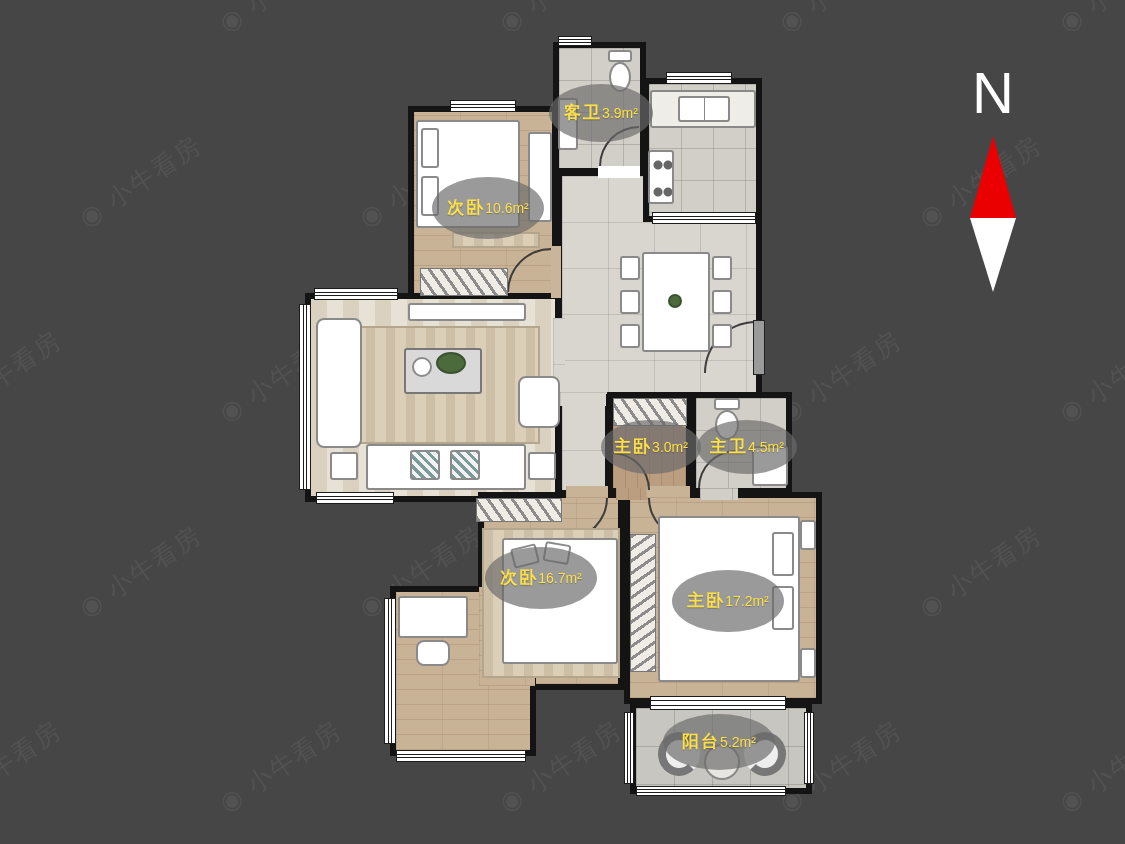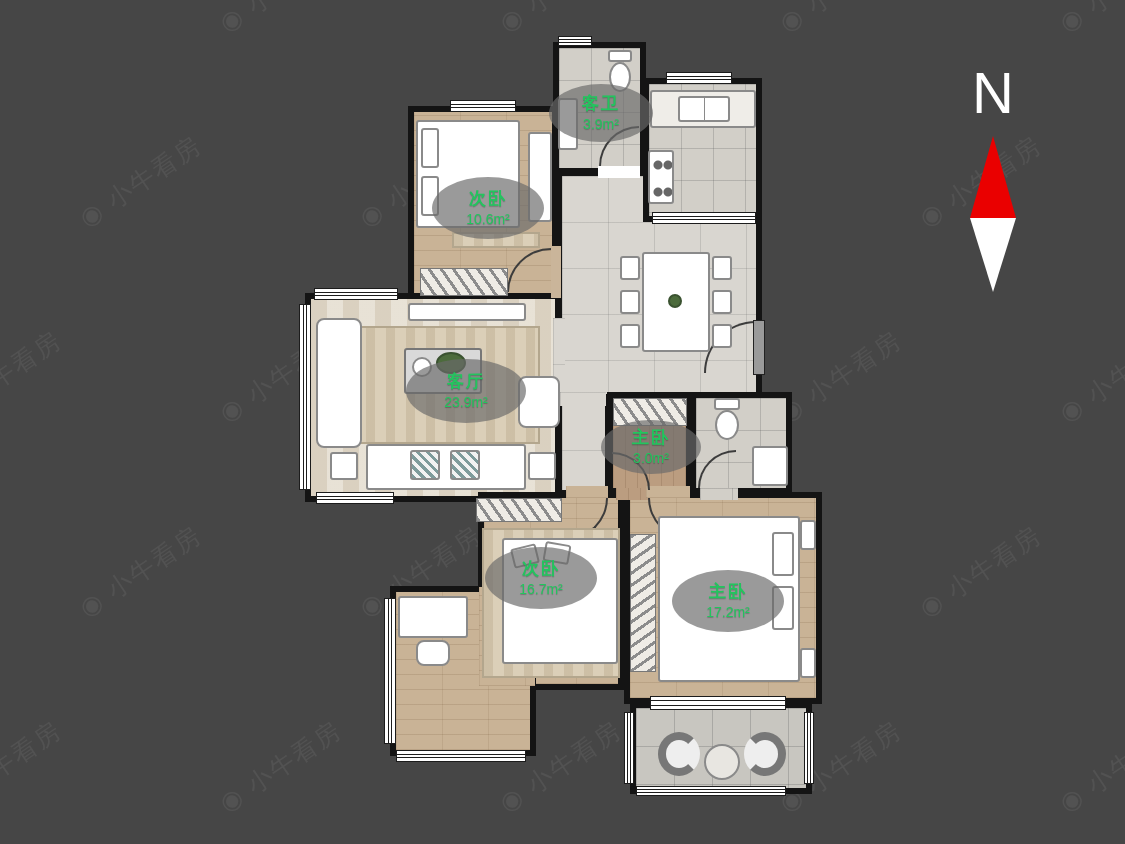--- a/index.html
+++ b/index.html
@@ -53,22 +53,22 @@
     background-size:1px 100%;background-position:30% 0,70% 0;background-repeat:no-repeat;}
 
   
   .arc{position:absolute;box-sizing:border-box;background:transparent;}
   .arc.tl{border-top:2px solid #3c3c3c;border-left:2px solid #3c3c3c;border-radius:100% 0 0 0;}
   .arc.tr{border-top:2px solid #3c3c3c;border-right:2px solid #3c3c3c;border-radius:0 100% 0 0;}
   .arc.bl{border-bottom:2px solid #3c3c3c;border-left:2px solid #3c3c3c;border-radius:0 0 0 100%;}
   .arc.br{border-bottom:2px solid #3c3c3c;border-right:2px solid #3c3c3c;border-radius:0 0 100% 0;}
 
   
-  .rlabel{position:absolute;display:flex;flex-direction:column;align-items:center;justify-content:center;
-    background:rgba(106,106,106,.68);border-radius:50%;color:#22c55e;text-align:center;line-height:1.3;z-index:30;}
+  .rlabel{position:absolute;display:flex;align-items:center;justify-content:center;
+    background:rgba(106,106,106,.68);border-radius:50%;color:#fde047;text-align:center;line-height:1.3;z-index:30;}
   .rlabel .rn{font-size:17px;font-weight:700;letter-spacing:2px;text-shadow:0 1px 1px rgba(0,0,0,.25);}
   .rlabel .ra{font-size:14px;text-shadow:0 1px 1px rgba(0,0,0,.25);}
 
   
   .compass{position:absolute;left:956px;top:60px;width:74px;text-align:center;z-index:40;}
   .cN{color:#fff;font-size:58px;line-height:66px;font-weight:500;}
   .tri-up{width:0;height:0;margin:10px auto 0;border-left:23px solid transparent;border-right:23px solid transparent;}
   .tri-down{width:0;height:0;margin:0 auto;border-left:23px solid transparent;border-right:23px solid transparent;}
 </style>
 </head>
@@ -222,35 +222,39 @@
     <div class="f round" style="left:704px;top:744px;width:36px;height:36px;background:#e8e6e1;"></div>
 
     <div class="rlabel" style="left:432px;top:177px;width:112px;height:62px;">
       <span class="rn">次卧</span>
       <span class="ra">10.6m²</span>
     </div>
     <div class="rlabel" style="left:549px;top:84px;width:104px;height:58px;">
       <span class="rn">客卫</span>
       <span class="ra">3.9m²</span>
     </div>
-    <div class="rlabel" style="left:406px;top:359px;width:120px;height:64px;">
-      <span class="rn">客厅</span>
-      <span class="ra">23.9m²</span>
-    </div>
     <div class="rlabel" style="left:601px;top:420px;width:100px;height:54px;">
       <span class="rn">主卧</span>
       <span class="ra">3.0m²</span>
     </div>
+    <div class="rlabel" style="left:697px;top:420px;width:100px;height:54px;">
+      <span class="rn">主卫</span>
+      <span class="ra">4.5m²</span>
+    </div>
     <div class="rlabel" style="left:485px;top:547px;width:112px;height:62px;">
       <span class="rn">次卧</span>
       <span class="ra">16.7m²</span>
     </div>
     <div class="rlabel" style="left:672px;top:570px;width:112px;height:62px;">
       <span class="rn">主卧</span>
       <span class="ra">17.2m²</span>
+    </div>
+    <div class="rlabel" style="left:663px;top:714px;width:112px;height:56px;">
+      <span class="rn">阳台</span>
+      <span class="ra">5.2m²</span>
     </div>
   </div>
 
   <div class="compass">
     <div class="cN">N</div>
     <div class="tri-up" style="border-bottom:82px solid #ea0000;"></div>
     <div class="tri-down" style="border-top:74px solid #ffffff;"></div>
   </div>
 
 </div>

